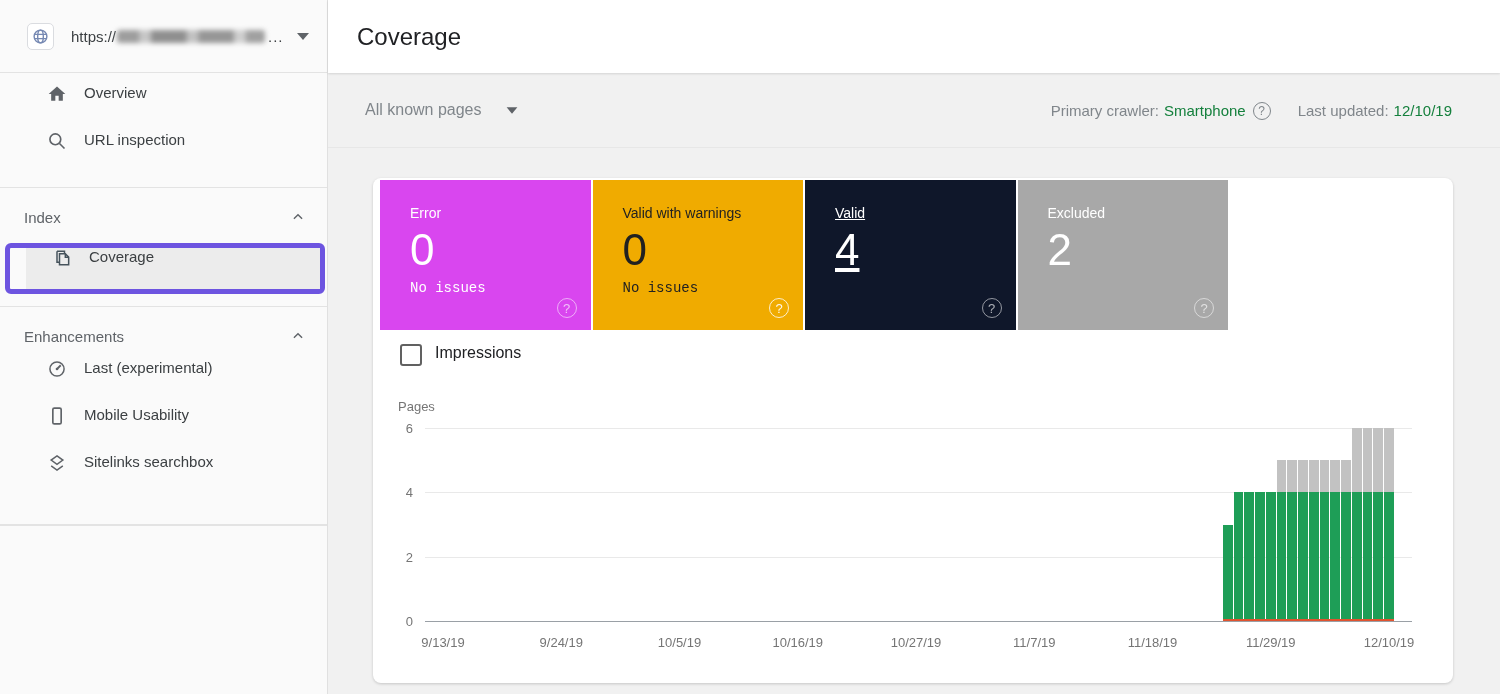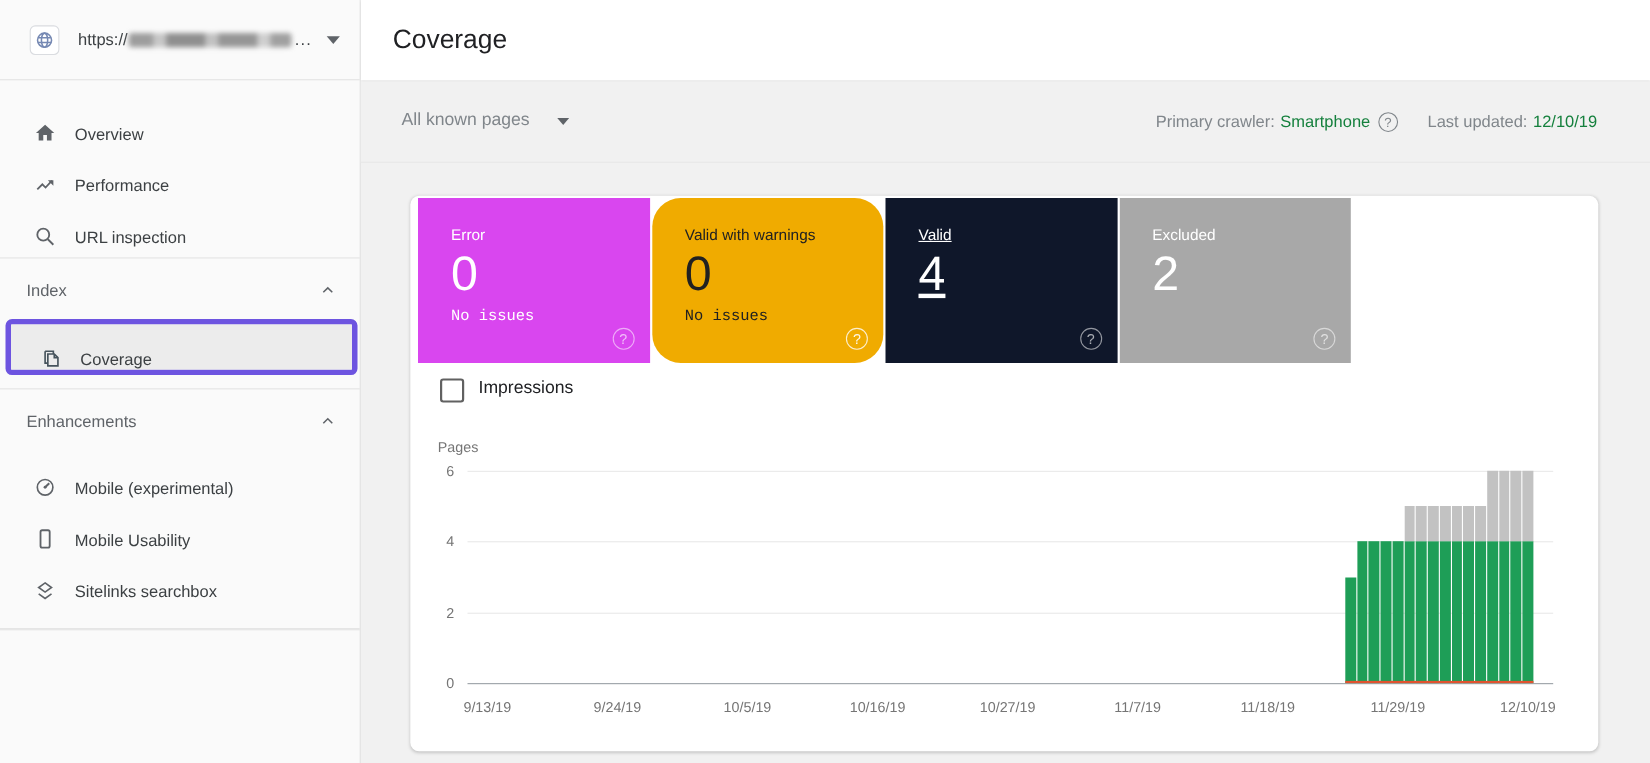--- a/index.html
+++ b/index.html
@@ -12,21 +12,21 @@
   .property-row { position:relative; height:73px; border-bottom:1px solid #e3e3e3; display:flex; align-items:center; padding-left:27px; }
   .globe-box { width:27px; height:27px; border:1px solid #dadce0; border-radius:5px; background:#fff; display:flex; align-items:center; justify-content:center; }
   .prop-url { margin-left:17px; font-size:15px; color:#3c4043; display:flex; align-items:center; }
   .url-blur { display:inline-block; width:148px; height:13px; margin-left:1px; border-radius:3px;
               background:linear-gradient(90deg,#9d9d9d 0 14%,#c7c7c7 16% 22%,#8f8f8f 24% 46%,#c2c2c2 48% 54%,#969696 56% 78%,#cfcfcf 80% 86%,#a0a0a0 88% 100%);
               filter:blur(2.5px); }
   .prop-ellipsis { margin-left:3px; color:#3c4043; letter-spacing:1px; }
   .caret-down { width:0; height:0; border-left:6px solid transparent; border-right:6px solid transparent; border-top:7px solid #5f6368; display:inline-block; }
   .prop-caret { position:absolute; right:18px; top:33px; }
 
-  .nav-item { display:flex; align-items:flex-end; height:47px; padding-left:30px; cursor:pointer; }
+  .nav-item { display:flex; align-items:flex-start; height:47px; padding-left:30px; cursor:pointer;margin-left:16px; }
   .nav-item .icn { width:21px; display:flex; justify-content:center; }
   .nav-item .lbl { margin-left:17px; font-size:15px; color:#3c4043; }
   .nav-top { padding-top:11px; }
   .divider { height:1px; background:#e3e3e3; }
   .section-head { position:relative; display:flex; align-items:center; height:46px; padding-left:24px; cursor:pointer; }
   .section-head .lbl { font-size:15px; color:#5f6368; }
   .section-head .chev { position:absolute; right:22px; top:16px; }
   .sec-pad-t { padding-top:6px; }
   .sec-pad-b { padding-bottom:8px; }
 
@@ -51,21 +51,21 @@
   .content { position:relative; height:546px; }
   .panel { position:absolute; left:45px; top:30px; width:1080px; height:505px; background:#fff; border-radius:8px; box-shadow:0 1px 3px rgba(0,0,0,0.18); }
 
   
   .cards { position:absolute; left:7px; top:2px; width:848px; display:flex; gap:2px; }
   .card { position:relative; width:211px; height:150px; padding:25px 0 0 30px; cursor:pointer; }
   .card .c-label { font-size:14px; }
   .card .c-count { font-size:44px; line-height:1.15; margin-top:4px; font-weight:400; }
   .card .c-sub { font-size:14px; margin-top:4px;font-family:Liberation Mono, monospace; }
   .card.light { color:#fff; }
-  .card.dark { color:#212121;border-radius:26px; }
+  .card.dark { color:#212121; }
   .card .card-help { position:absolute; right:14px; bottom:12px; width:20px; height:20px; border-radius:50%; display:flex; align-items:center; justify-content:center; font-size:13px; }
   .card.light .card-help { border:1.5px solid rgba(255,255,255,0.55); color:rgba(255,255,255,0.65); }
   .card.dark .card-help { border:1.5px solid rgba(255,255,255,0.8); color:rgba(255,255,255,0.9); }
 
   
   .impressions-row { position:absolute; left:27px; top:166px; display:flex; align-items:flex-start; cursor:pointer; }
   .checkbox { width:22px; height:22px; border:2px solid #616161; border-radius:3px; background:#fff; }
   .impressions-row .lbl { margin-left:13px; font-size:16px; color:#202124; }
 
   
@@ -108,29 +108,20 @@
         <span class="icn">
           <svg width="20" height="20" viewBox="0 0 24 24">
               <path fill="#5f6368" d="M10 20v-6h4v6h5v-8h3L12 3 2 12h3v8z"></path>
             </svg>
         </span>
         <span class="lbl">Overview</span>
       </div>
       <div class="nav-item">
         <span class="icn">
           <svg width="20" height="20" viewBox="0 0 24 24">
-              <path fill="none" stroke="#5f6368" stroke-width="2" d="M3.5 17l5.5-5.5 3.5 3.5 7-7.5"></path>
-              <path fill="#5f6368" d="M15 6h6v6l-6-6z" transform="translate(0,1)"></path>
-            </svg>
-        </span>
-        <span class="lbl">Performance</span>
-      </div>
-      <div class="nav-item">
-        <span class="icn">
-          <svg width="20" height="20" viewBox="0 0 24 24">
               <g fill="none" stroke="#5f6368" stroke-width="2">
                 <circle cx="10" cy="10" r="6.5"></circle>
                 <path d="M15 15l6 6"></path>
               </g>
             </svg>
         </span>
         <span class="lbl">URL inspection</span>
       </div>
     </nav>
 
@@ -176,21 +167,21 @@
       <div class="nav-item">
         <span class="icn">
           <svg width="20" height="20" viewBox="0 0 24 24">
               <g fill="none" stroke="#5f6368" stroke-width="1.8">
                 <circle cx="12" cy="12" r="8.5"></circle>
                 <path d="M12 12l4.5-4.5" stroke-width="2.2"></path>
               </g>
               <circle cx="12" cy="12" r="1.6" fill="#5f6368"></circle>
             </svg>
         </span>
-        <span class="lbl">Mobile (experimental)</span>
+        <span class="lbl">Last (experimental)</span>
       </div>
       <div class="nav-item">
         <span class="icn">
           <svg width="20" height="20" viewBox="0 0 24 24">
               <rect x="7" y="2.5" width="10" height="19" rx="1.8" fill="none" stroke="#5f6368" stroke-width="2"></rect>
             </svg>
         </span>
         <span class="lbl">Mobile Usability</span>
       </div>
       <div class="nav-item">

